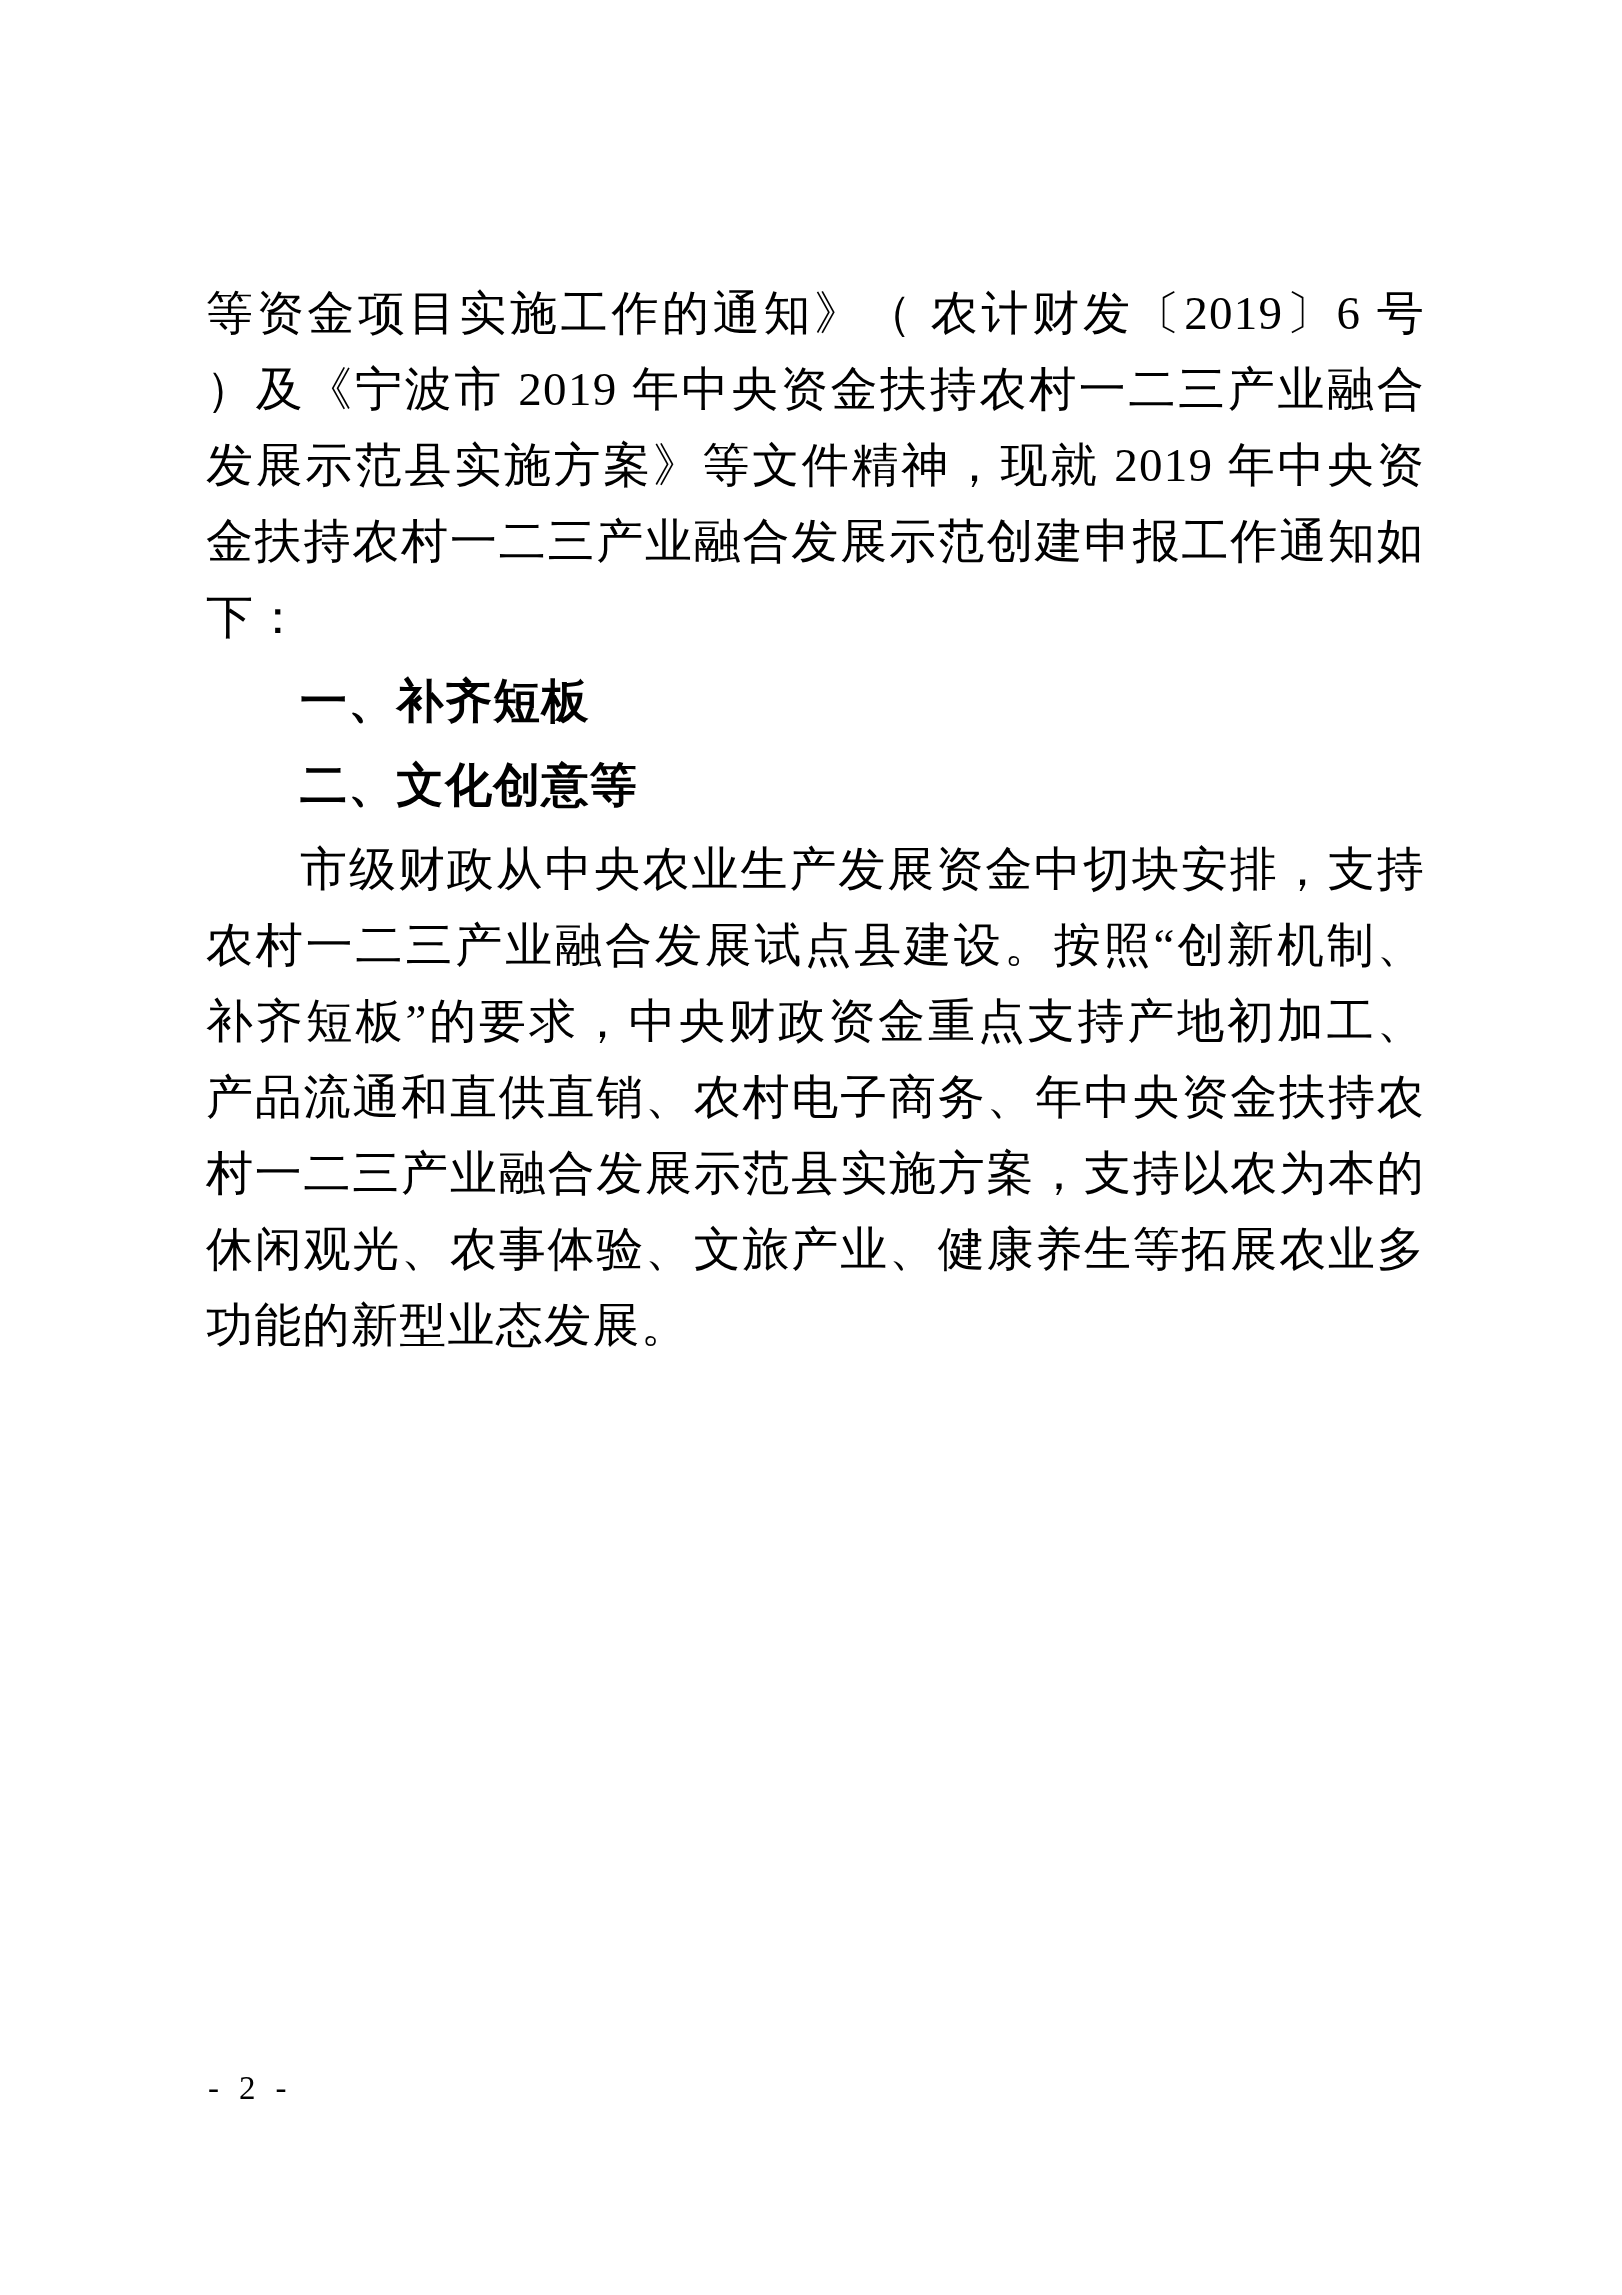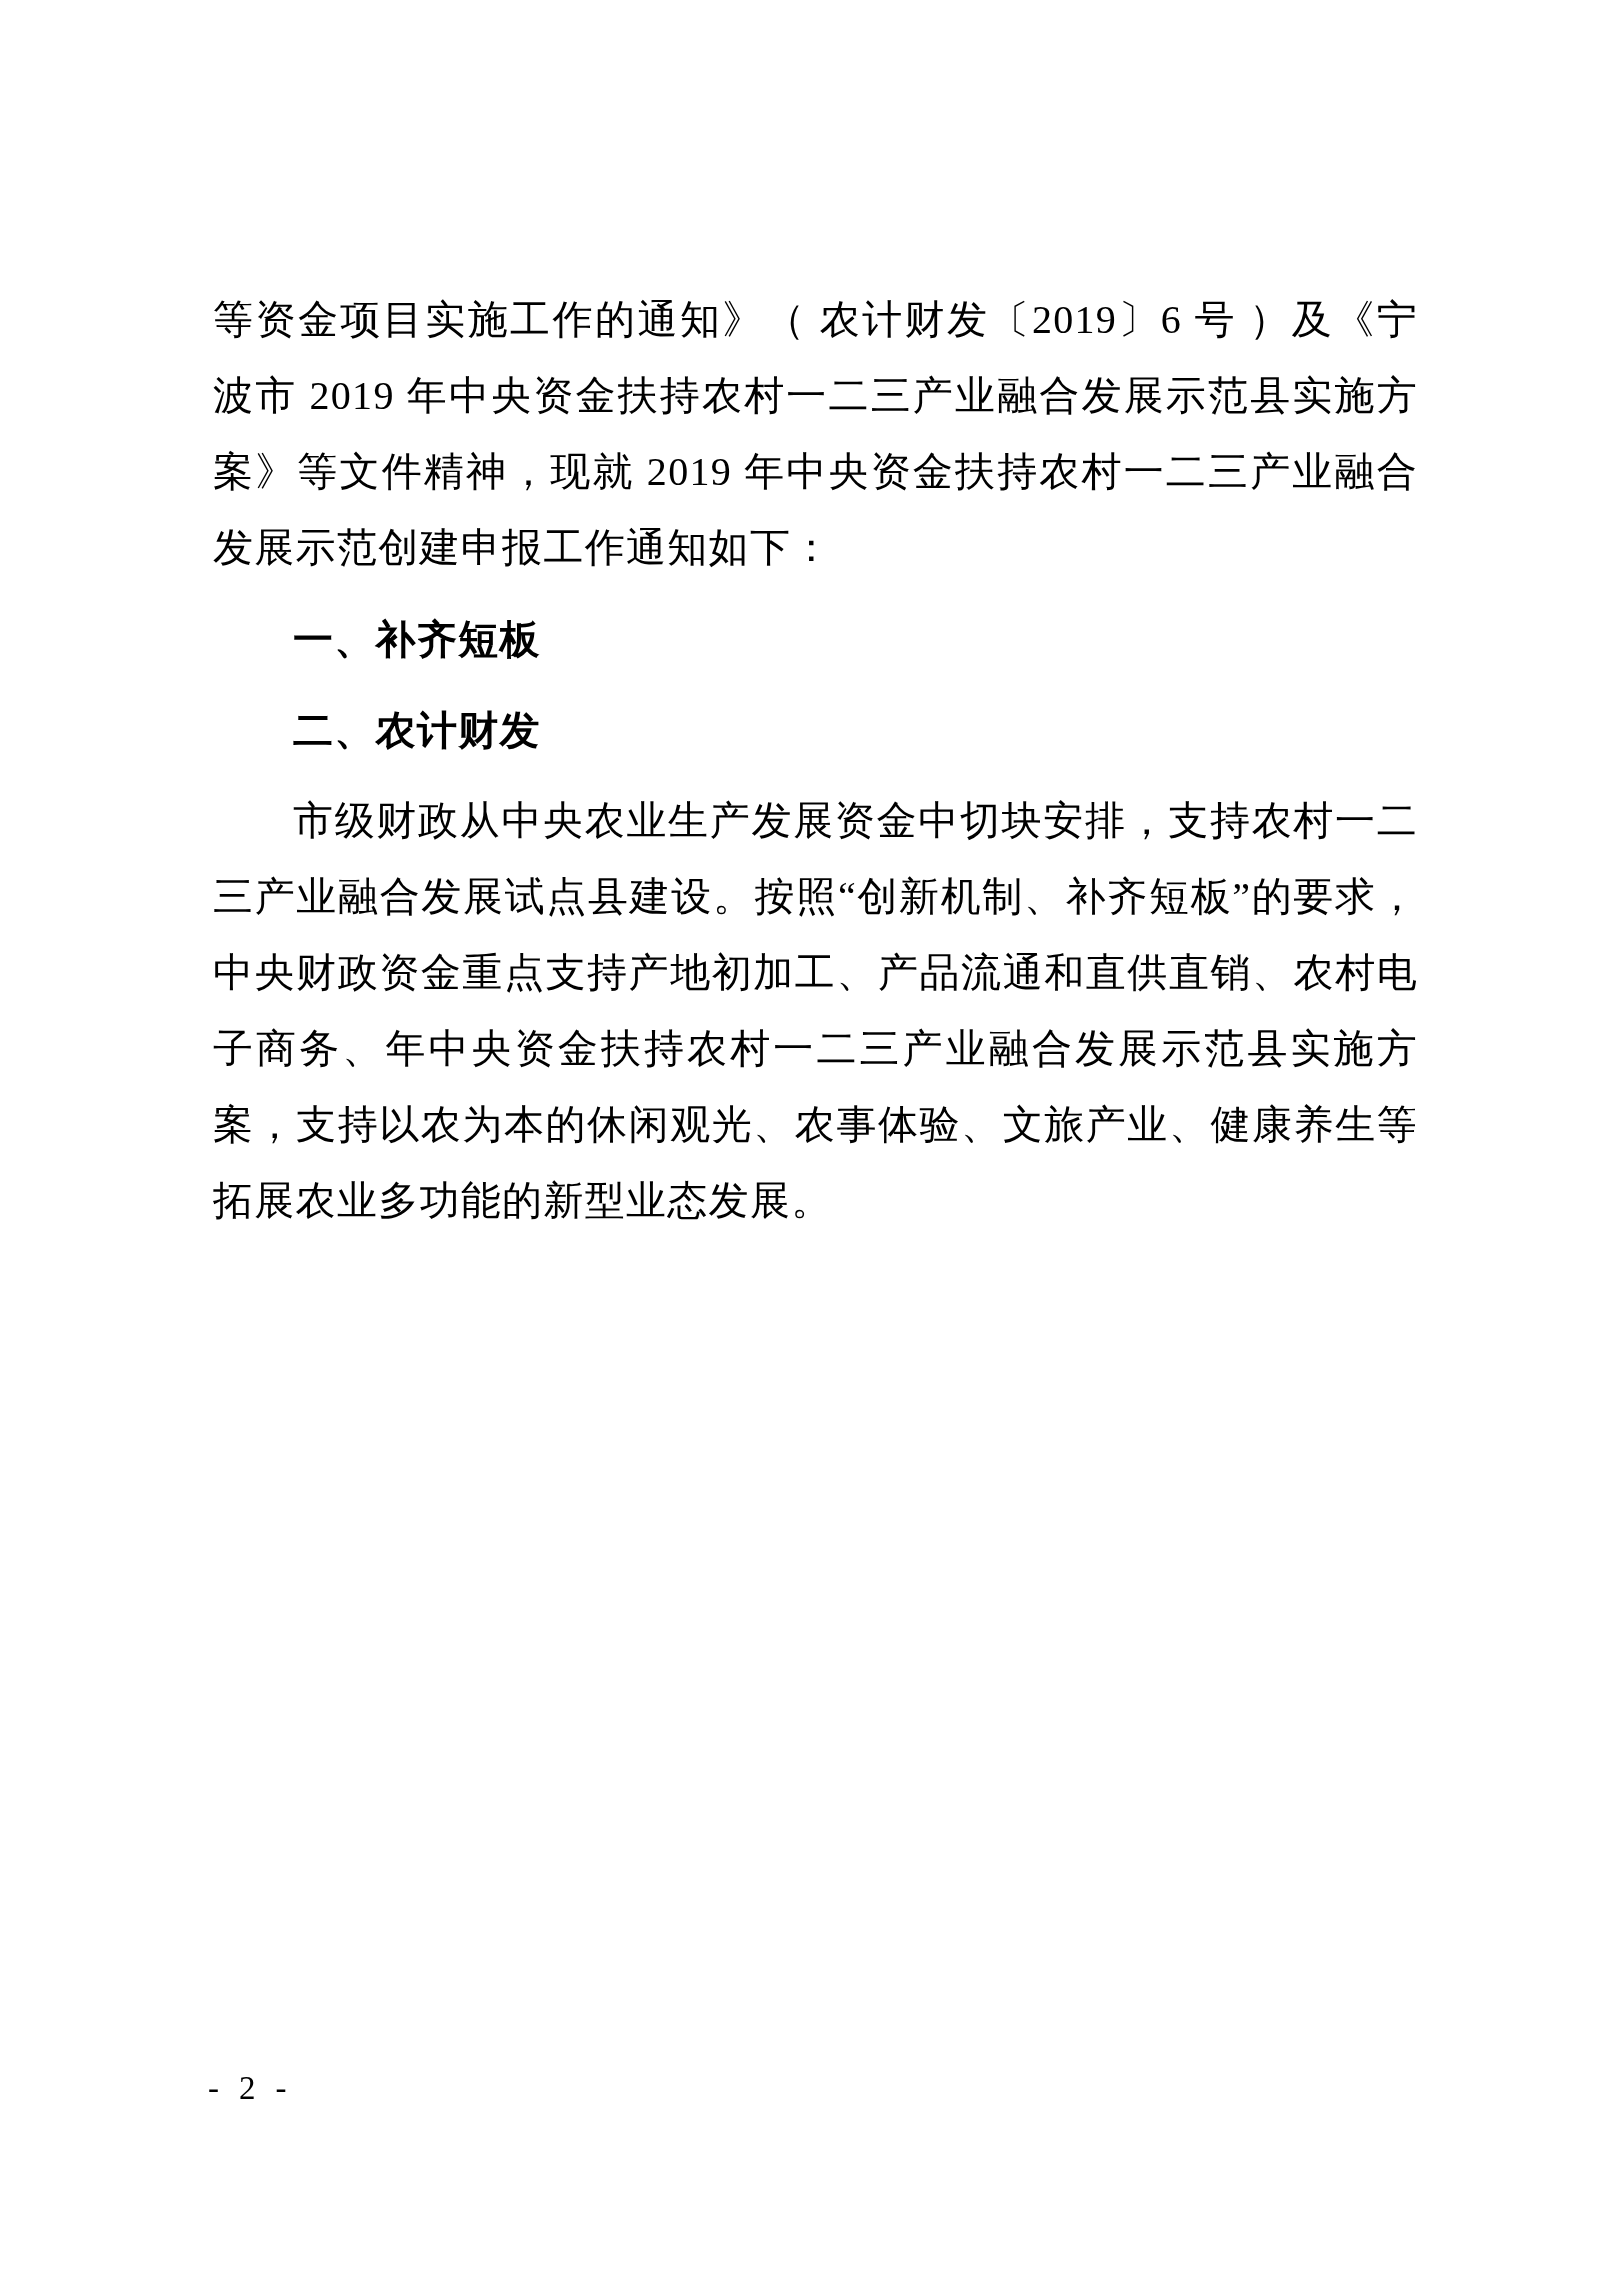--- a/index.html
+++ b/index.html
@@ -15,24 +15,24 @@
     margin: 0 auto;
     overflow: hidden;
   }
   .content {
     position: absolute;
     left: 198px;
     top: 267px;
     width: 1235px;
   }
   .content p {
-    margin: 15px;
+    margin: 8px;
     padding: 0;
     font-family: "Liberation Serif", "DejaVu Serif", serif;
-    font-size: 40px;
+    font-size: 47px;
     line-height: 76px;
     color: #000000;
     text-align: justify;
     text-justify: inter-ideograph;
     letter-spacing: 1.3px;
   }
   .body-para {
     text-indent: 2em;
   }
   .no-indent {
@@ -55,18 +55,18 @@
     word-spacing: 11.8px;
   }
 </style>
 </head>
 <body>
 
 <div class="page">
   <div class="content">
     <p class="body-para no-indent">等资金项目实施工作的通知》（ 农计财发〔2019〕6 号 ）及《宁波市 2019 年中央资金扶持农村一二三产业融合发展示范县实施方案》等文件精神，现就 2019 年中央资金扶持农村一二三产业融合发展示范创建申报工作通知如下：</p>
     <p class="heading">一、补齐短板</p>
-    <p class="heading">二、农计财发</p>
+    <p class="heading">二、文化创意等</p>
     <p class="body-para">市级财政从中央农业生产发展资金中切块安排，支持农村一二三产业融合发展试点县建设。按照“创新机制、补齐短板”的要求，中央财政资金重点支持产地初加工、产品流通和直供直销、农村电子商务、年中央资金扶持农村一二三产业融合发展示范县实施方案，支持以农为本的休闲观光、农事体验、文旅产业、健康养生等拓展农业多功能的新型业态发展。</p>
   </div>
   <div class="footer">- 2 -</div>
 </div>
 
 
 </body></html>

